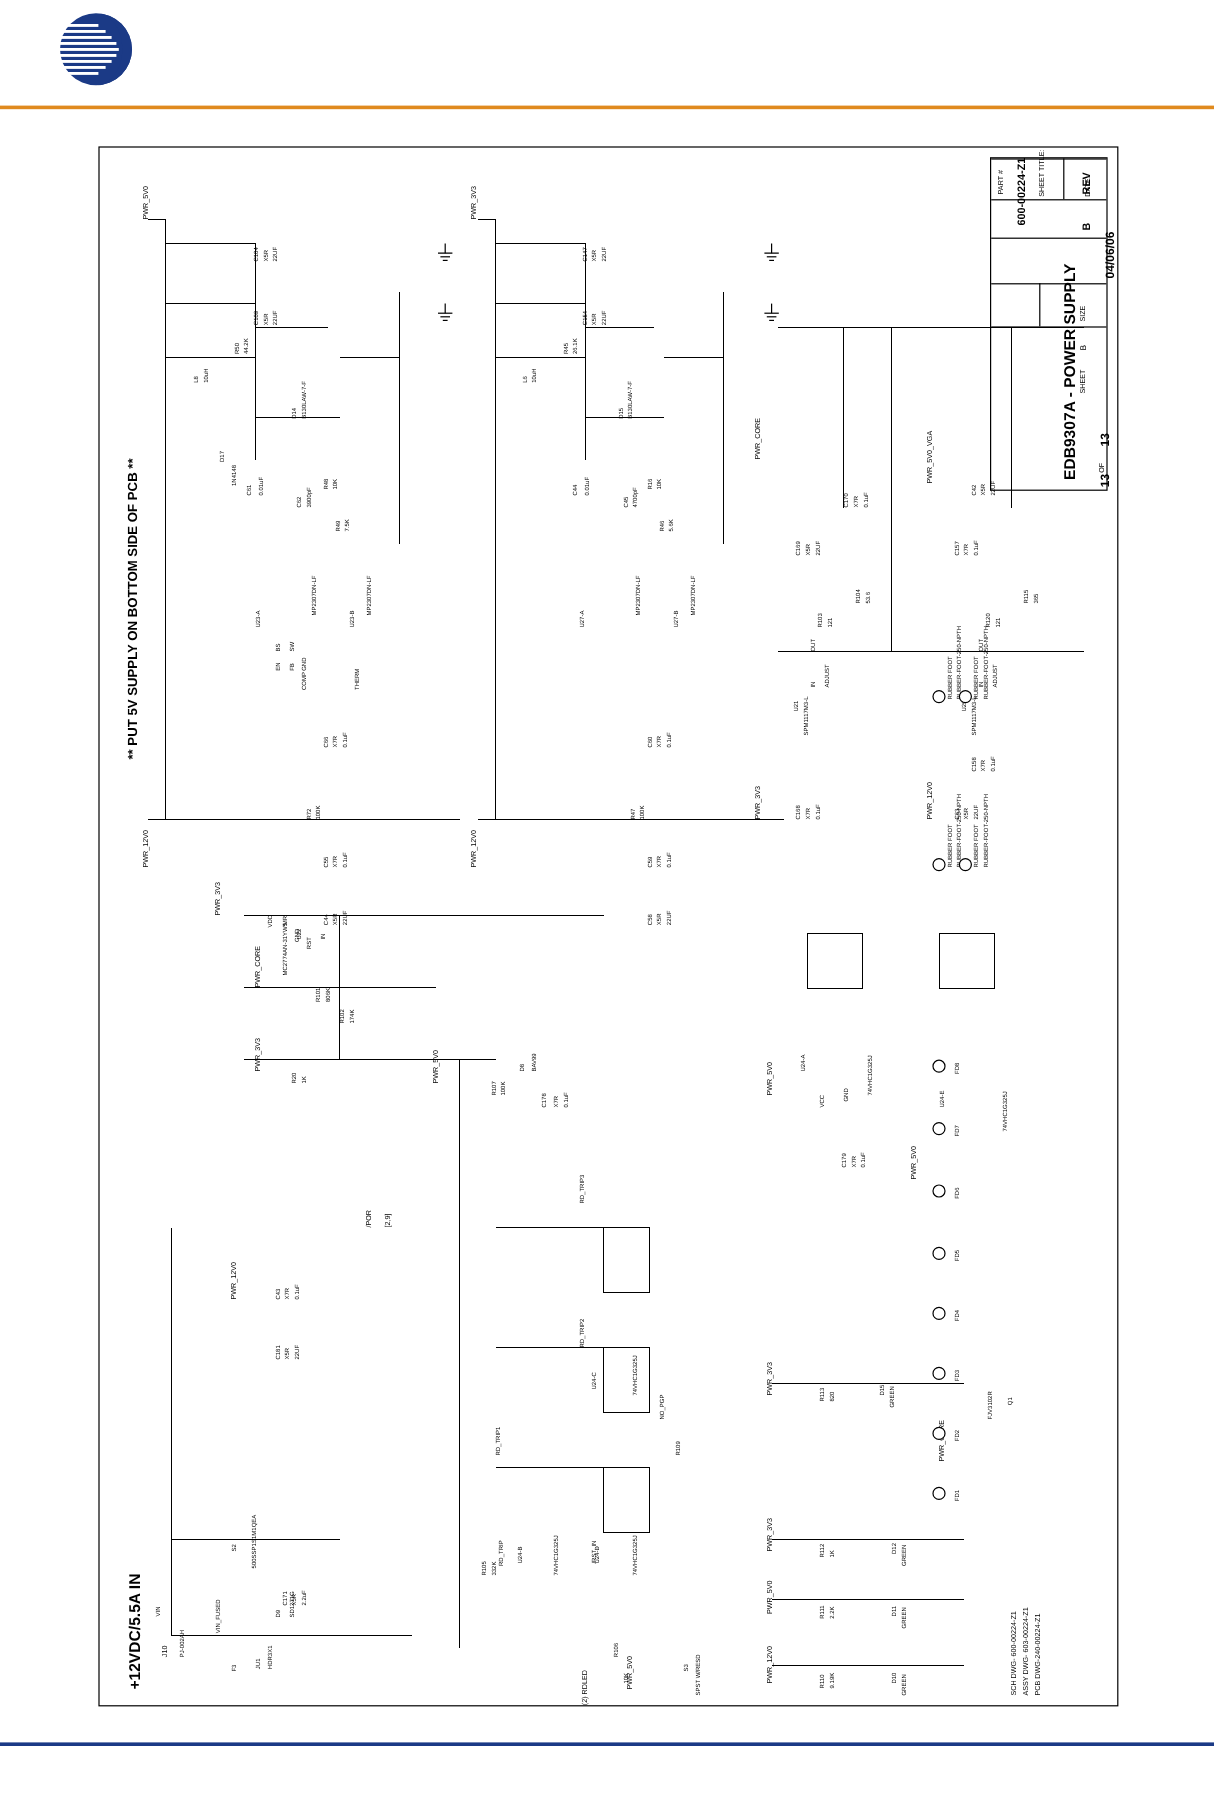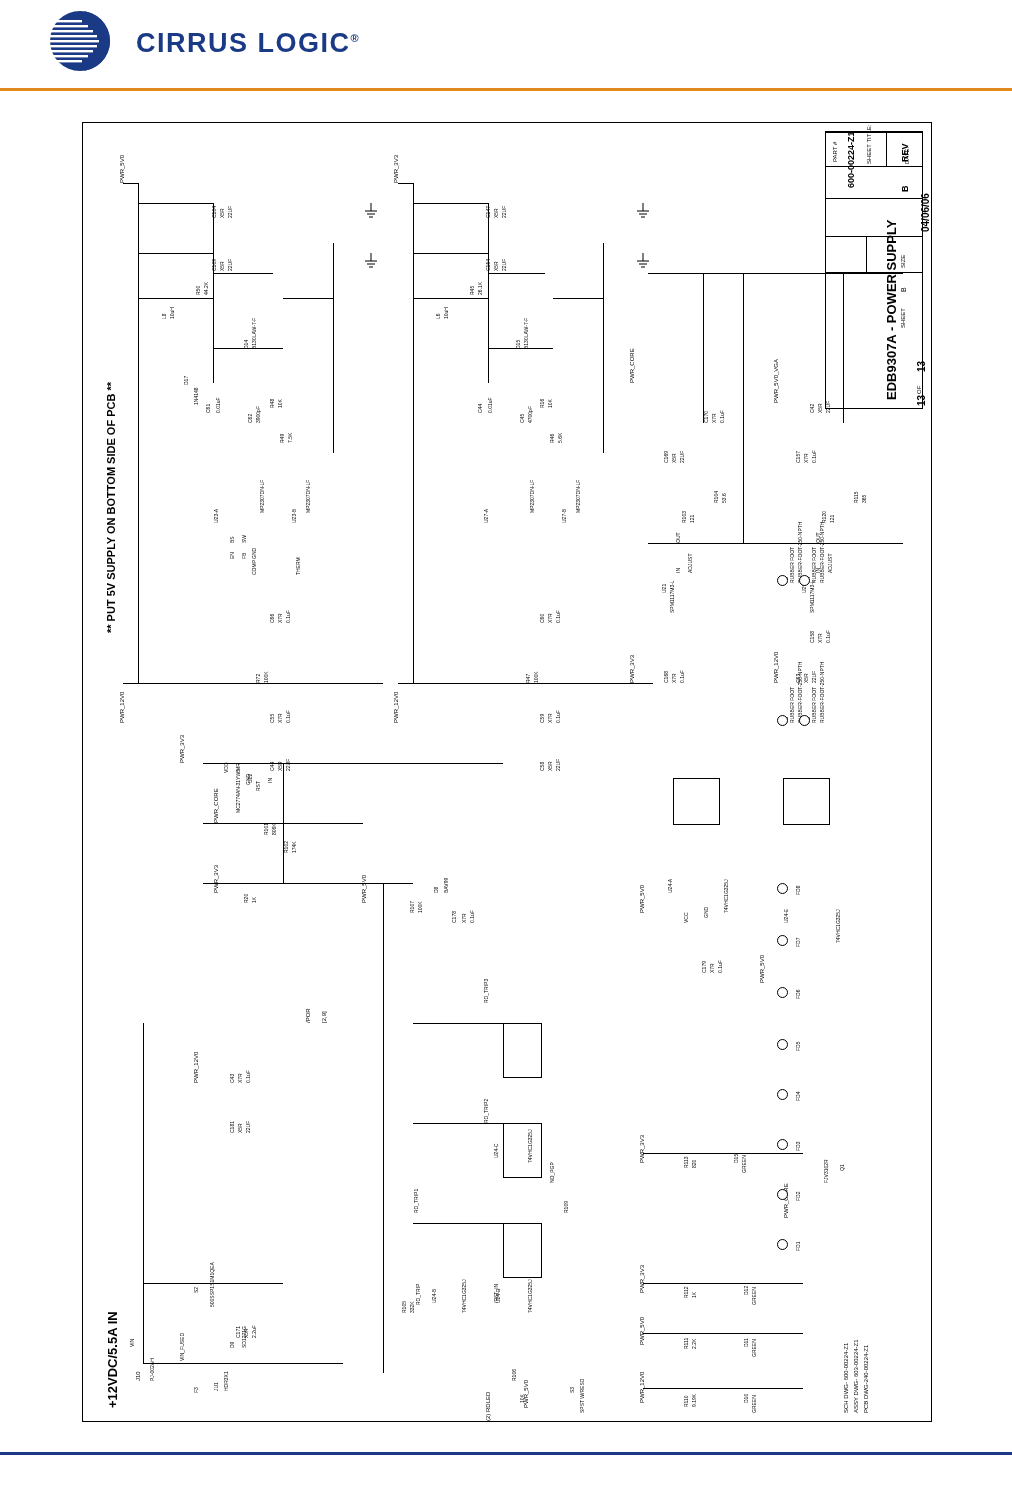--- a/index.html
+++ b/index.html
@@ -56,21 +56,20 @@
             <rect x="14" y="30" width="57" height="2.4"></rect>
             <rect x="15" y="35" width="54" height="2.4"></rect>
             <rect x="17" y="40" width="48" height="2.4"></rect>
             <rect x="20" y="45" width="40" height="2.4"></rect>
             <rect x="24" y="50" width="30" height="2.4"></rect>
           </g>
           <path d="M52 1 A30 30 0 0 1 52 61 A22 30 0 0 0 52 1 Z" fill="#1b3a86"></path>
         </g>
       </svg>
     </div>
-    <div class="logo-text"><span>CIRRUS LOGIC</span><span class="logo-reg">®</span></div>
     <div class="hdr-rule"></div>
   </div>
 
   <div class="ftr-rule"></div>
 
   <div class="sheet">
 
     <svg class="ov" viewBox="0 0 848 1298">
       <g stroke="#000" stroke-width="1" fill="none" shape-rendering="crispEdges">
 

